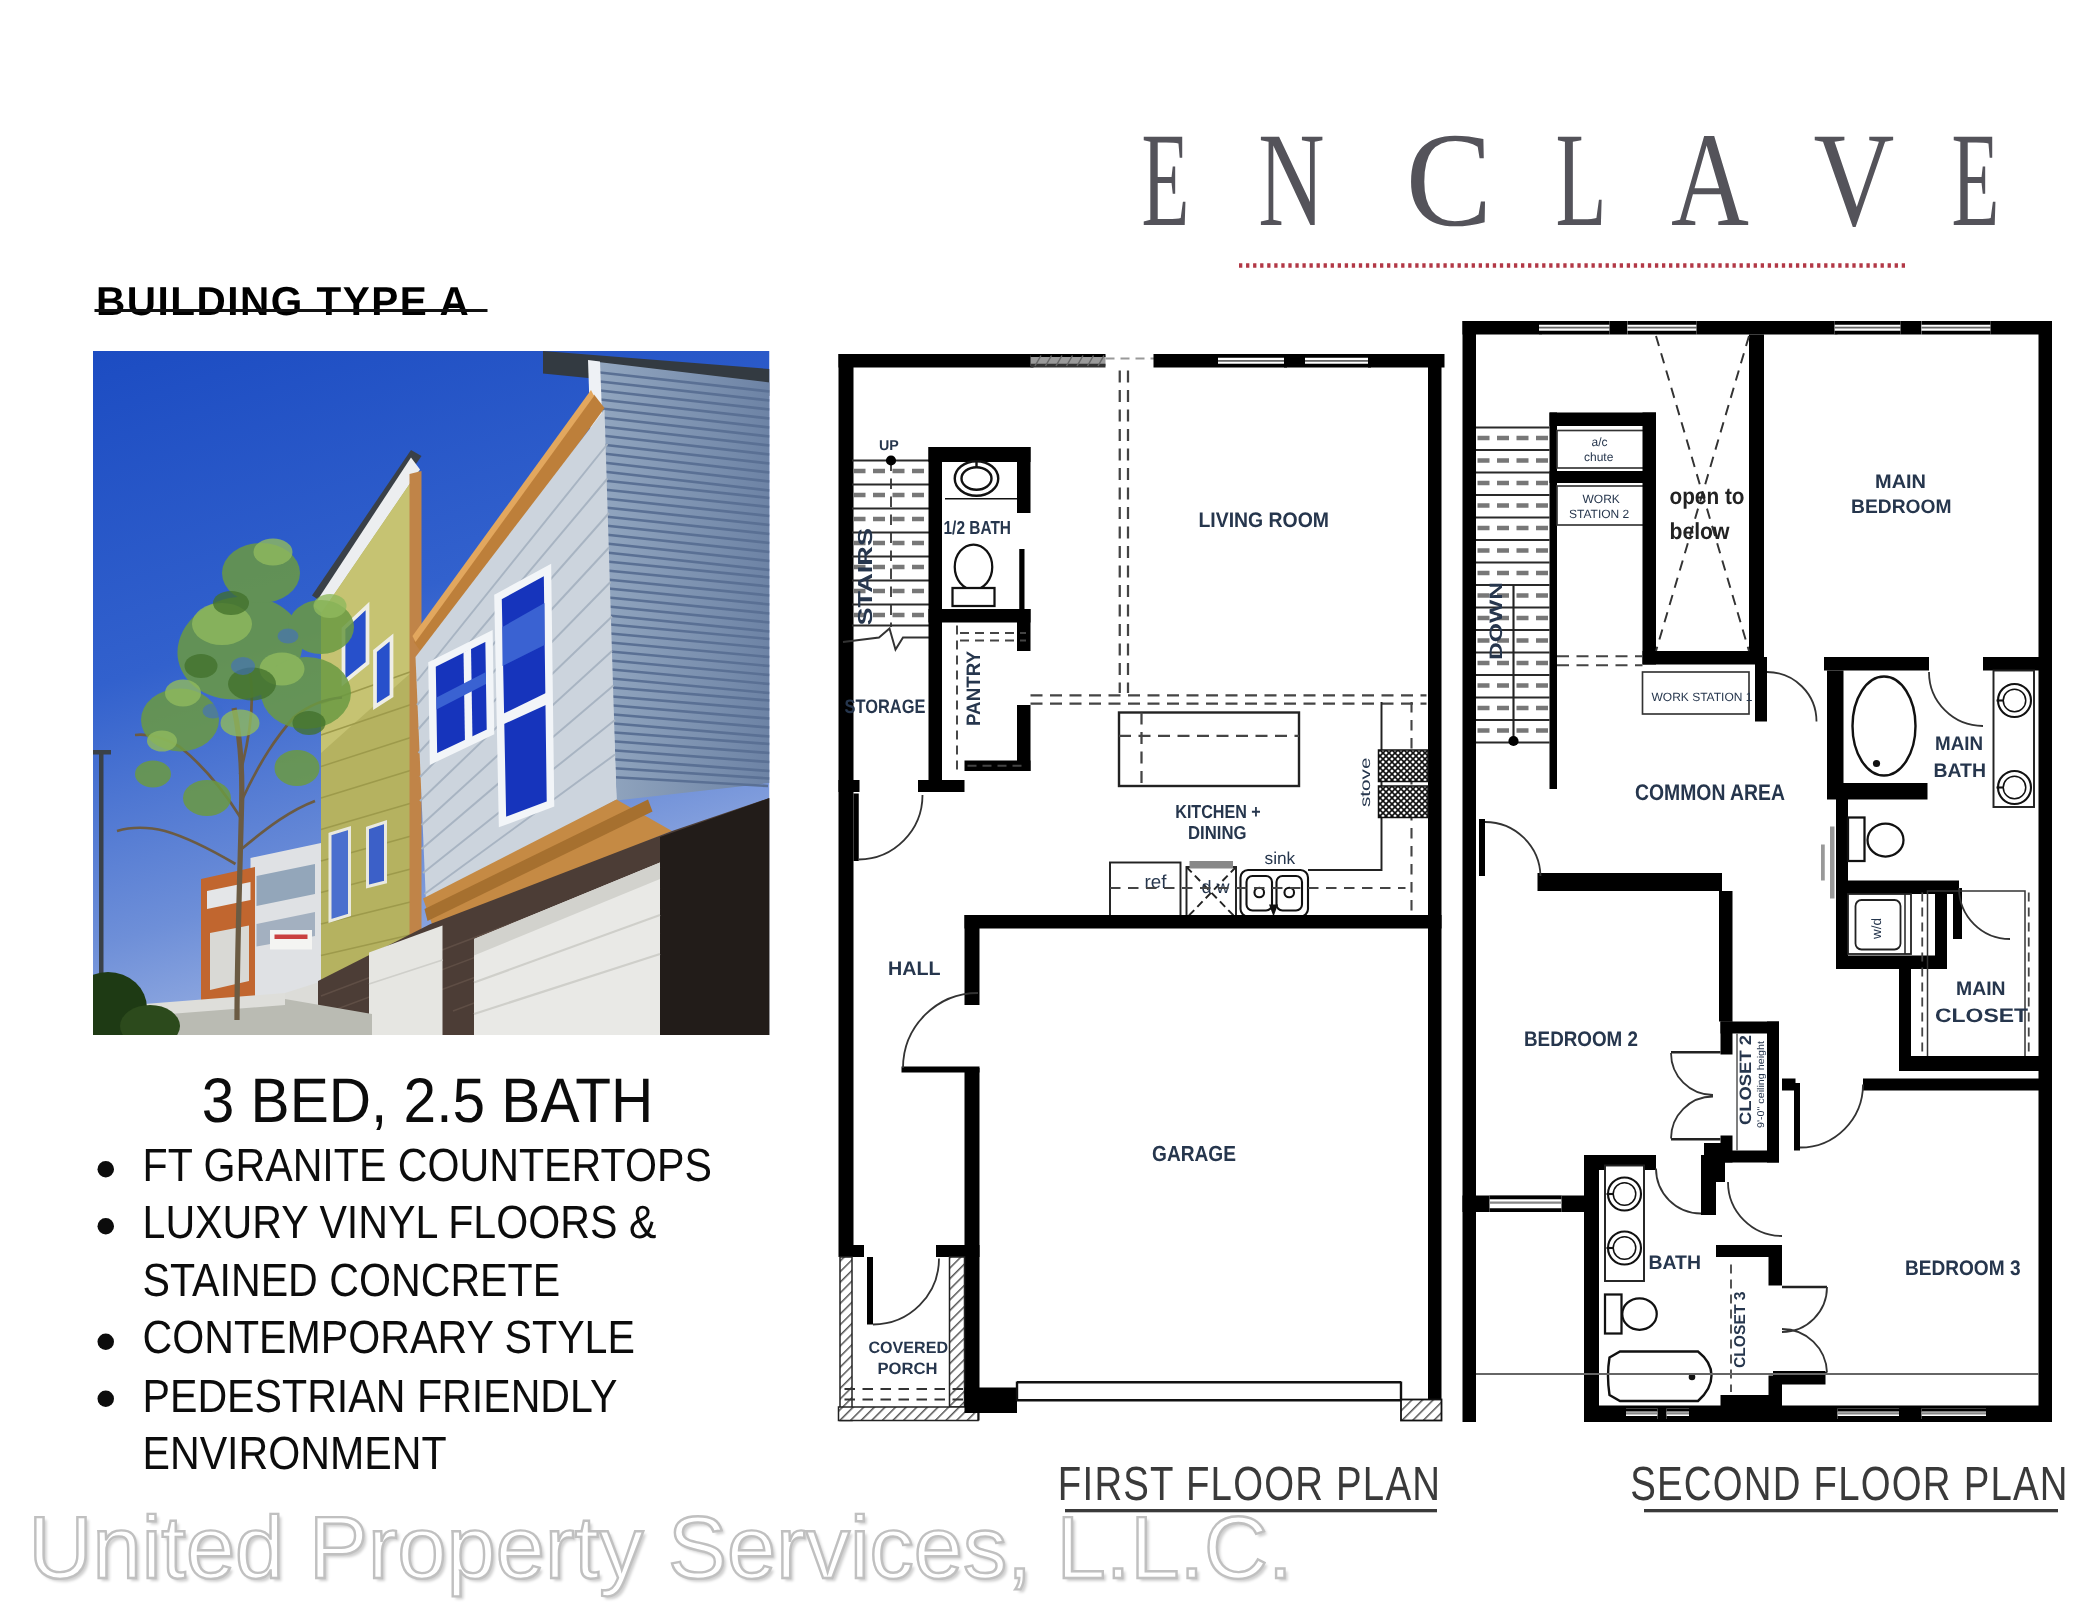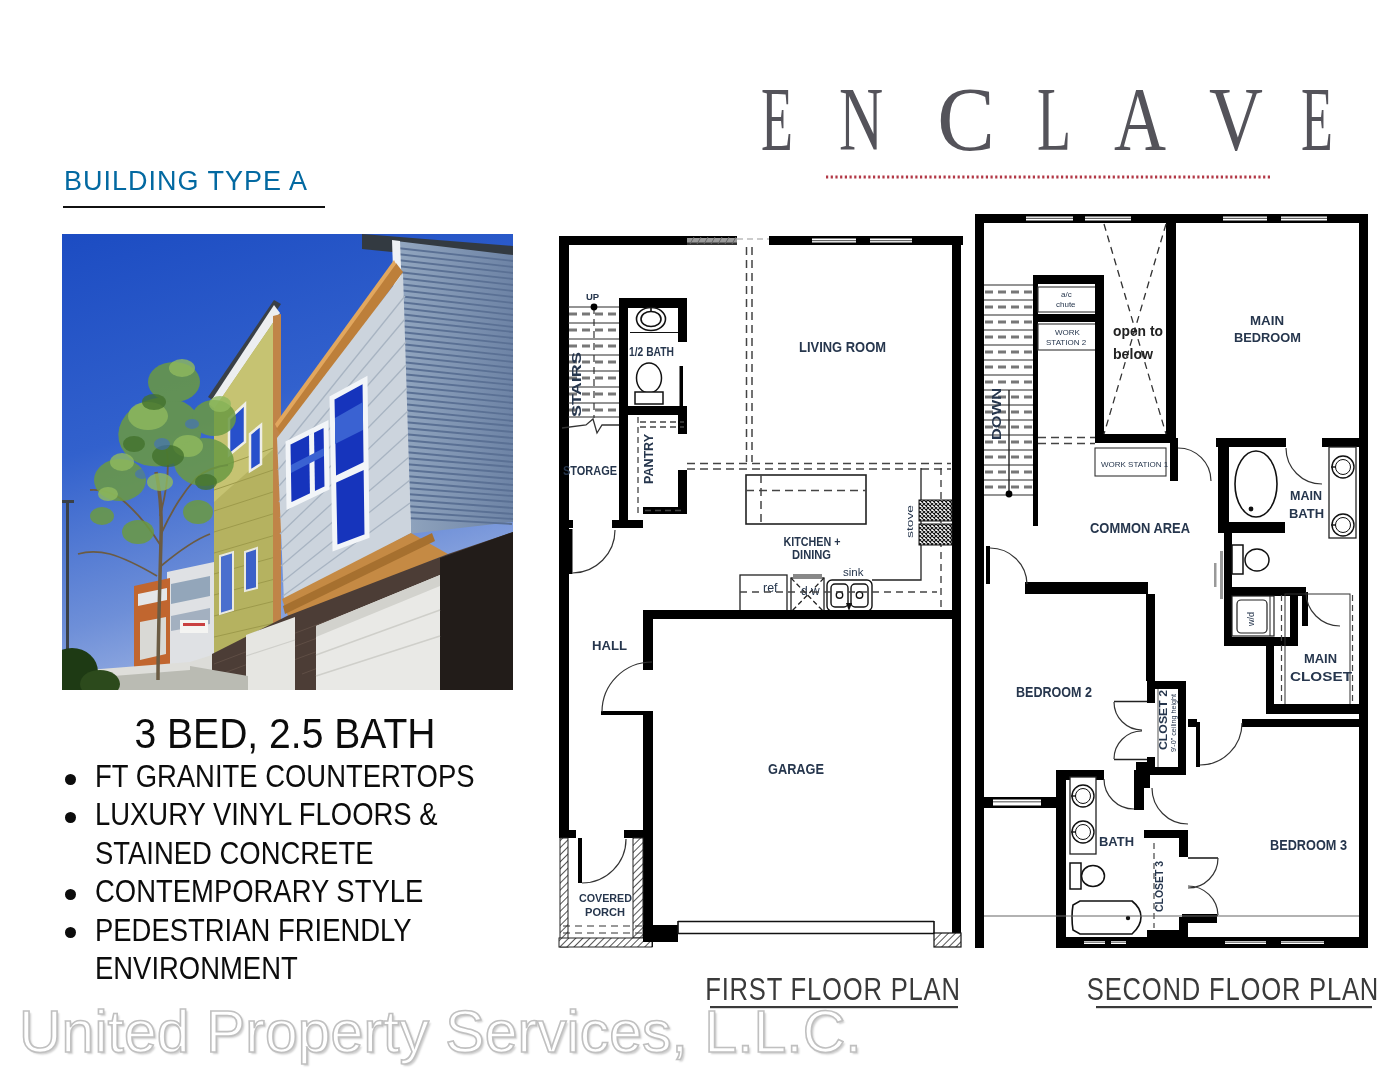--- a/index.html
+++ b/index.html
@@ -4,21 +4,21 @@
 <style>
   html,body{margin:0;padding:0;}
   body{width:1398px;height:1080px;background:#fff;font-family:"Liberation Sans",sans-serif;}
   .abs{position:absolute;}
   #page{position:relative;width:1398px;height:1080px;background:#fff;overflow:hidden;}
 </style>
 </head>
 <body>
 <div id="page">
 
-<div class="abs" style="left:64px;top:166px;font-size:27px;font-weight:normal;color:#0369a1;letter-spacing:1px;white-space:nowrap;">BUILDING TYPE A</div>
+<div class="abs" style="left:64px;top:186px;font-size:27px;font-weight:bold;color:#000000;letter-spacing:1px;white-space:nowrap;">BUILDING TYPE A</div>
 
 <div class="abs" style="left:63px;top:206px;width:262px;height:2px;background:#111;"></div>
 
 <svg class="abs" style="left:0;top:0;" width="1398" height="200" viewBox="0 0 1398 200">
 
   <text transform="translate(777 150) scale(.58 1)" text-anchor="middle" font-family="Liberation Serif" font-size="90" fill="#54535a">E</text>
 
   <text transform="translate(861 150) scale(.68 1)" text-anchor="middle" font-family="Liberation Serif" font-size="90" fill="#54535a">N</text>
 
   <text transform="translate(966 150) scale(.96 1)" text-anchor="middle" font-family="Liberation Serif" font-size="90" fill="#54535a">C</text>

